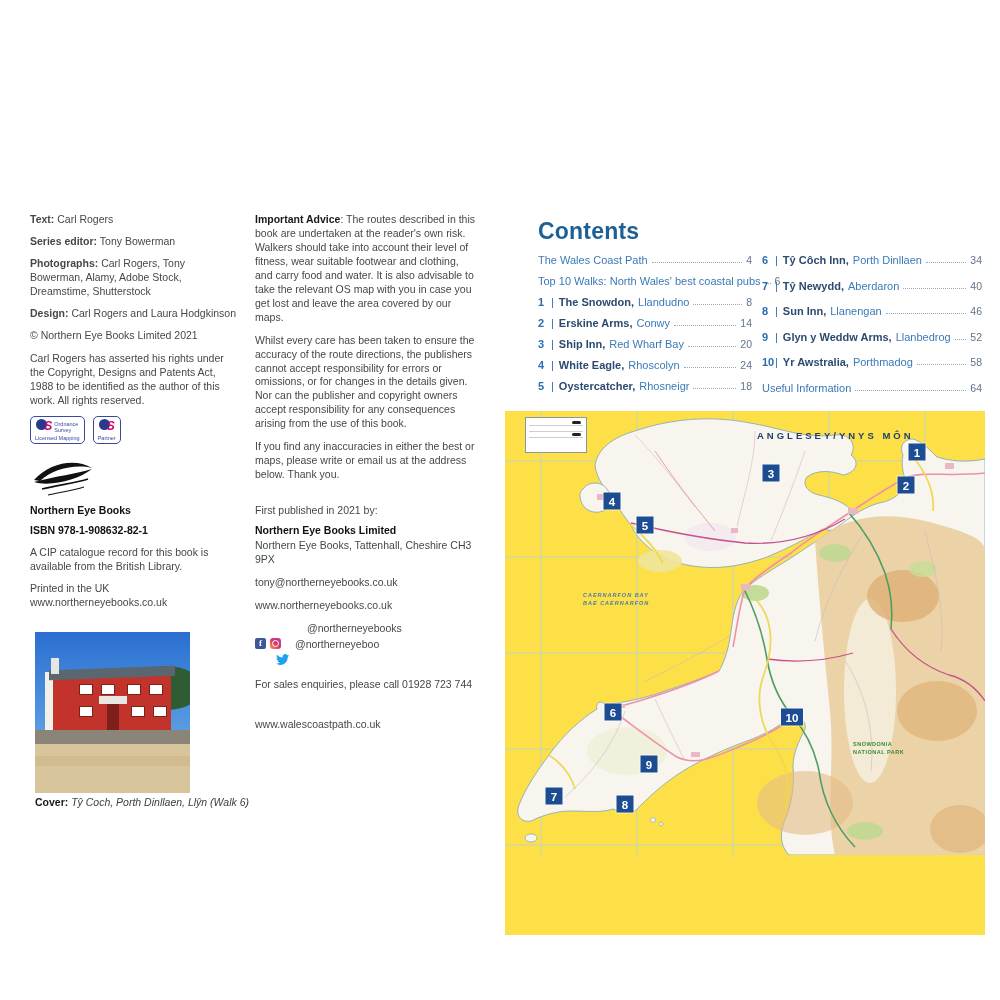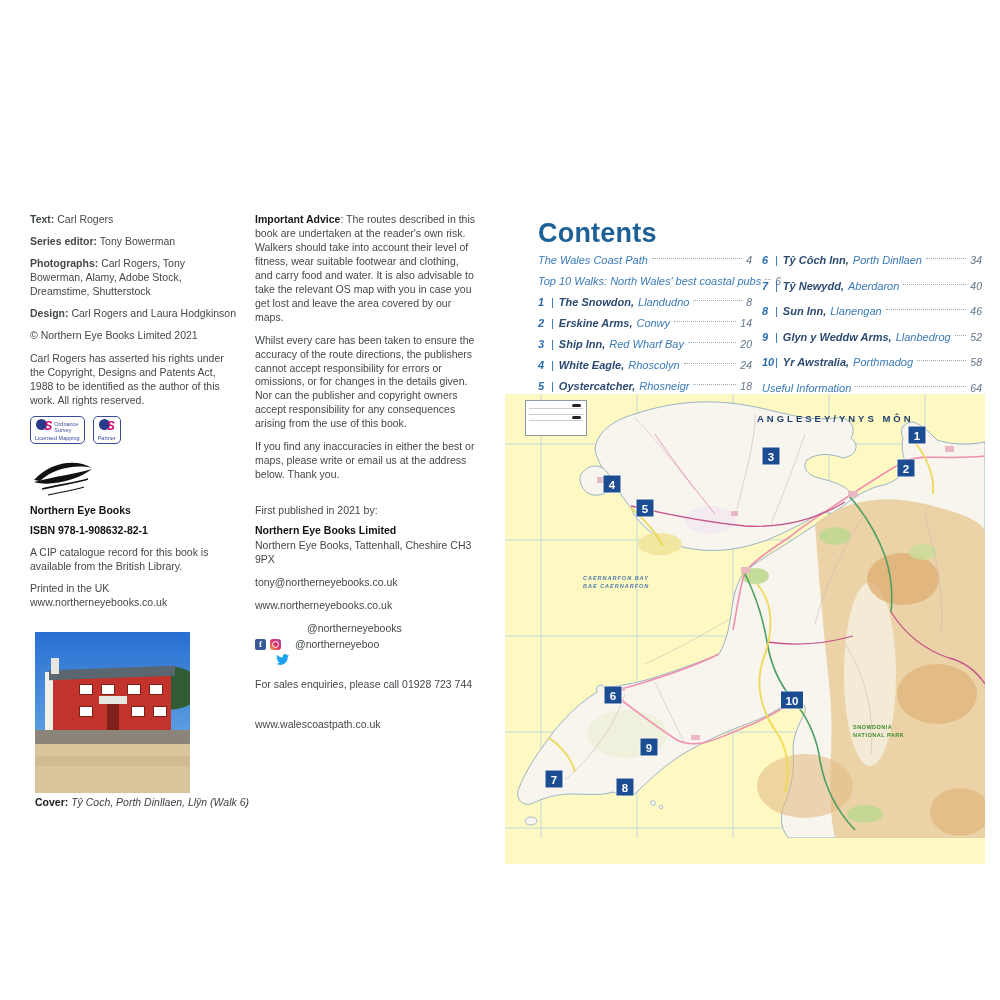--- a/index.html
+++ b/index.html
@@ -39,44 +39,44 @@
   .chimney{position:absolute;left:16px;top:26px;width:8px;height:16px;background:#e8e6e0;}
   .win{position:absolute;width:12px;height:9px;background:#fff;border:1px solid #7e1f1a;}
   .door{position:absolute;left:72px;top:72px;width:12px;height:26px;background:#7e1f1a;}
   .porch{position:absolute;left:64px;top:64px;width:28px;height:8px;background:#e8e6e0;}
   .wall{position:absolute;left:0;top:98px;width:100%;height:14px;background:#8a8578;}
   .beach{position:absolute;left:0;top:112px;width:100%;height:49px;background:#d8c59c;}
   .beach2{position:absolute;left:0;top:124px;width:100%;height:10px;background:#cbb589;opacity:.6;}
   .cap{left:35px;top:796px;width:220px;font-size:10.5px;color:#16181a;}
   .cap i{color:#3c4146;font-weight:normal;margin-top:28px;}
   
-  .social{margin:2px 0 2px 0;display:flex;align-items:center;gap:4px;}
+  .social{margin:2px 0 2px 0;display:flex;align-items:flex-start;gap:4px;}
   .handle{color:#43484c;}
   .fb{width:11px;height:11px;border-radius:2px;background:#3b5998;color:#fff;
       font-weight:bold;font-size:9px;text-align:center;line-height:11px;font-family:"Liberation Serif",serif;}
   .ig{width:11px;height:11px;border-radius:3px;background:linear-gradient(45deg,#f2a33c,#e1306c,#a844a1);
       display:flex;align-items:center;justify-content:center;}
   .ig-lens{width:5px;height:5px;border:1px solid #fff;border-radius:50%;}
   
-  .contents-title{left:538px;top:218px;font-size:27px;color:#1c6096;font-weight:bold;
+  .contents-title{left:538px;top:218px;font-size:23px;color:#1c6096;font-weight:bold;
                   letter-spacing:.2px;}
   .clist{font-size:11px;}
   .clist-l{left:538px;top:254px;width:214px;}
   .clist-r{left:762px;top:254px;width:220px;}
-  .c-row{display:flex;align-items:center;margin-bottom:9px;white-space:nowrap;font-style:italic;}
+  .c-row{display:flex;align-items:flex-end;margin-bottom:9px;white-space:nowrap;}
   .clist-r .c-row{margin-bottom:13.5px;}
   .c-num{color:#2a6db0;font-weight:bold;min-width:13px;}
   .c-bar{color:#2a6db0;margin:0 5px 0 0;font-weight:normal;}
   .c-name{color:#2c4a70;font-weight:bold;margin-right:4px;}
   .c-loc{color:#3a7ab8;}
   .c-plain{color:#3a7ab8;}
   .leader{flex:1;border-bottom:1.5px dotted #93abbd;margin:0 4px 3px 4px;min-width:6px;}
   .c-page{color:#5f7488;font-size:10.5px;}
   
-  .map{left:505px;top:394px;width:480px;height:470px;background:#fef9c3;}
+  .map{left:505px;top:411px;width:480px;height:524px;background:#fde047;}
   .map svg{position:absolute;left:0;top:0;}
   .m-label{position:absolute;color:#23406b;font-weight:bold;}
   .region-label{left:252px;top:19px;font-size:9.5px;letter-spacing:3px;}
   .bay-label{left:78px;top:180px;font-size:5.5px;color:#4a7aa8;font-style:italic;
              letter-spacing:1px;line-height:1.5;}
   .park-label{left:348px;top:330px;font-size:5.5px;color:#3e8a2e;line-height:1.4;
               letter-spacing:.5px;}
   .legend{position:absolute;left:20px;top:6px;width:62px;height:36px;background:#fff;
           border:1px solid #8a98a6;padding:2px 3px;box-sizing:border-box;}
   .legend .lrow{height:5px;border-bottom:1px solid #c9ced4;position:relative;}

